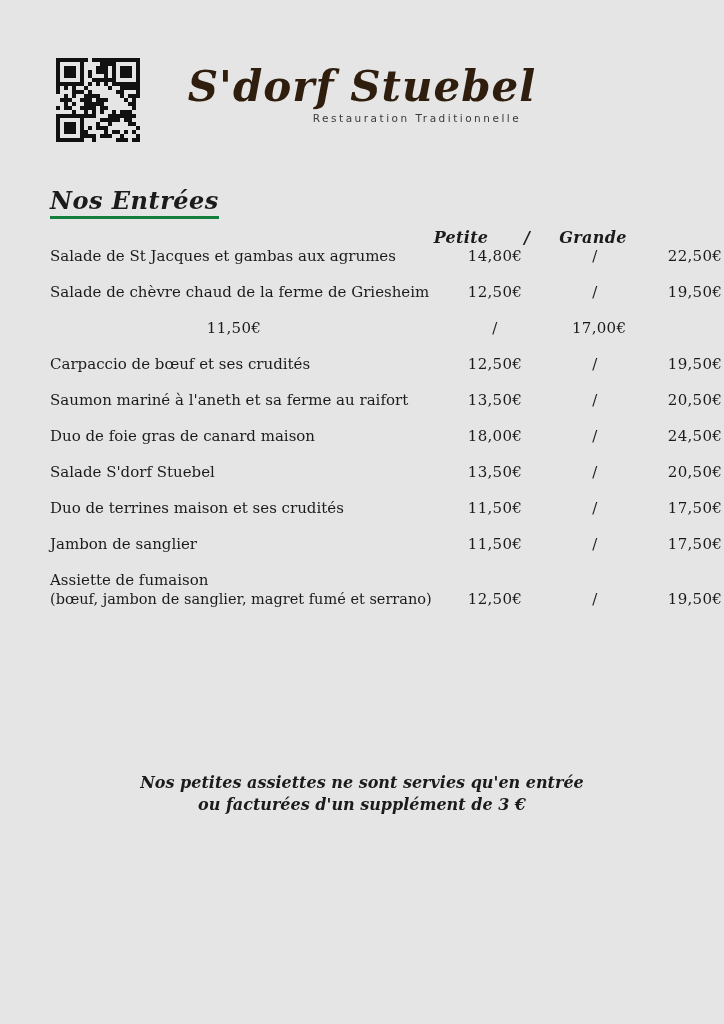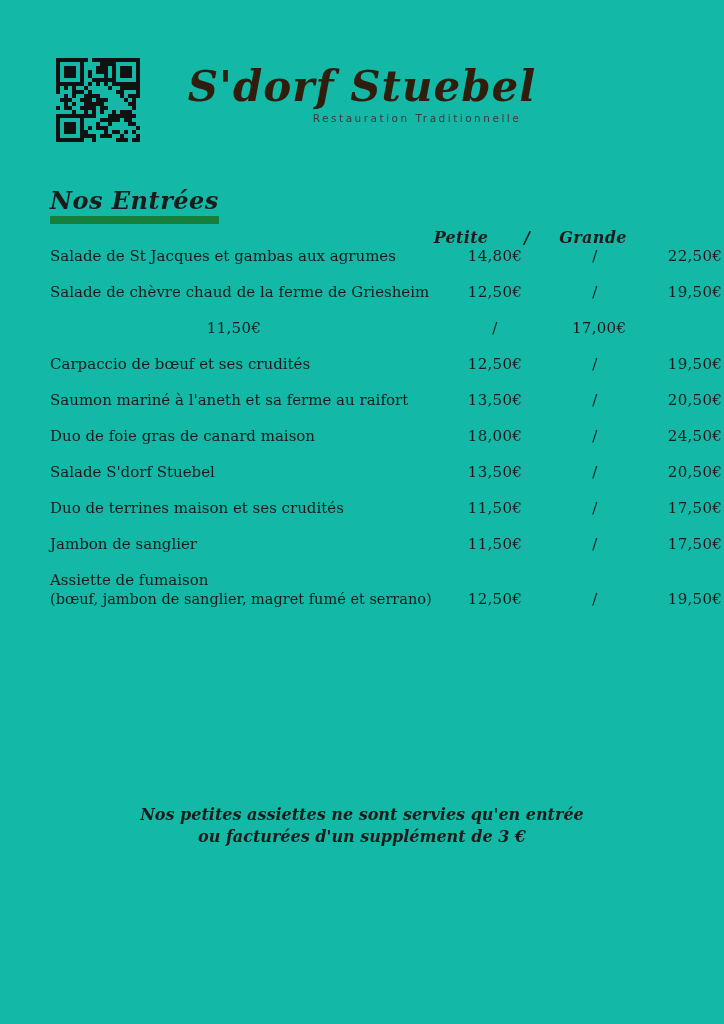--- a/index.html
+++ b/index.html
@@ -4,21 +4,21 @@
 <style>
   * { margin:0; padding:0; box-sizing:border-box; }
   html,body { background:#ffffff; }
   body {
     width:724px; height:1024px;
     font-family:"DejaVu Serif", serif;
     color:#1b1b1b;
     position:relative;
     overflow:hidden;
   }
-  .page { position:absolute; inset:0; background:#14b8a6; }
+  .page { position:absolute; inset:0; background:#e5e5e5; }
 
   
   .qr { position:absolute; left:56px; top:58px; width:84px; height:84px; }
 
   
   .logo-block { position:absolute; top:64px; left:0; right:0; text-align:center; }
   .logo-title {
     font-family:"DejaVu Serif", serif;
     font-style:italic; font-weight:bold;
     font-size:42px; line-height:46px;
@@ -31,42 +31,42 @@
     color:#3a3a3a;
     transform:translateX(55px);
     margin-top:2px;
   }
 
   
   .section-title {
     position:absolute; left:50px; top:186px;
     font-size:24px; font-weight:bold; font-style:italic;
     letter-spacing:0.5px;
-    border-bottom:8px solid #15803d;
+    border-bottom:3px solid #15803d;
     padding-bottom:1px;
     display:inline-block;
   }
 
   
   .menu { position:absolute; left:50px; top:228px; width:586px; }
   .menu-row, .header-row {
     display:grid;
     grid-template-columns:368px 86px 46px 86px;
     align-items:baseline;
   }
   .header-row { margin-bottom:0; font-size:16px; font-weight:bold; font-style:italic; }
   .menu-row { margin-bottom:17px; font-size:15px; line-height:19px;gap:34px; }
   .menu-row.two-line { align-items:end;margin-top:12px; }
   .item-name { white-space:nowrap; }
   .item-note { white-space:nowrap; font-size:14.5px; }
   .price, .sep, .col-head { text-align:center; letter-spacing:0.3px; }
 
   
   .footer {
-    position:absolute; top:804px; left:0; right:0;
+    position:absolute; top:772px; left:0; right:0;
     text-align:center;
     font-weight:bold; font-style:italic;
     font-size:16px; line-height:22px;
   }
 </style>
 </head>
 <body>
 
 <div class="page">
 

